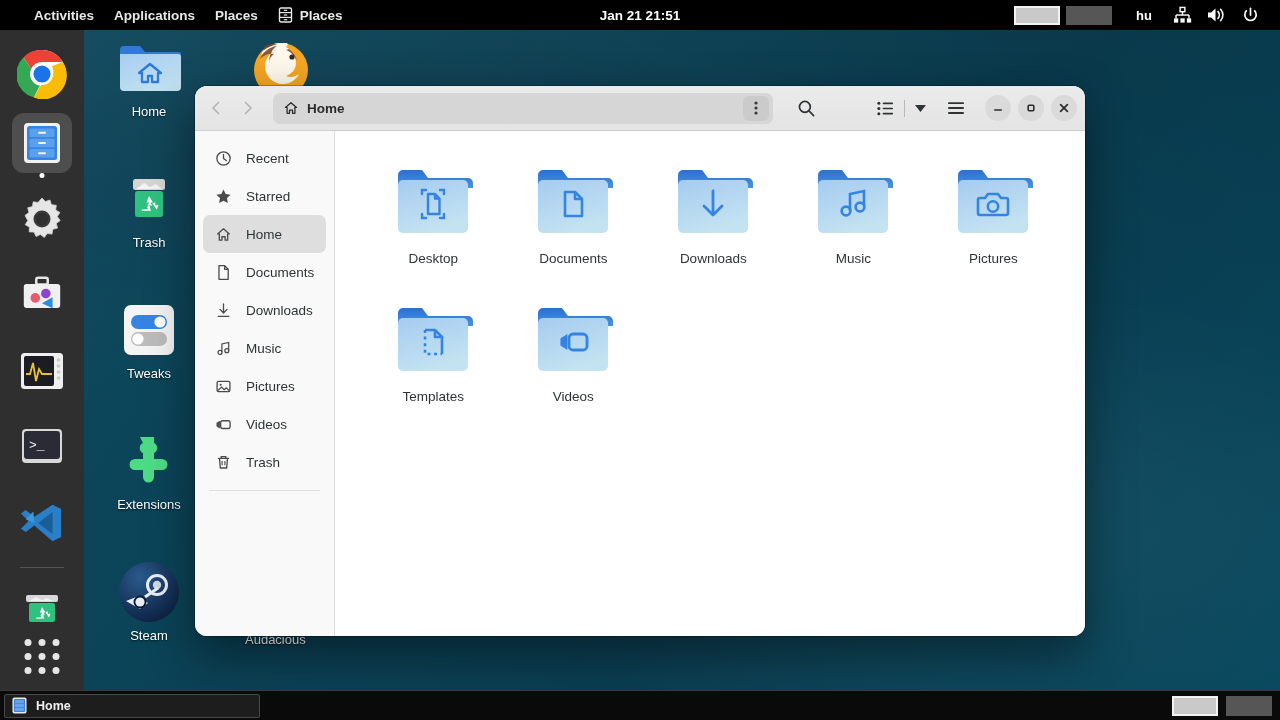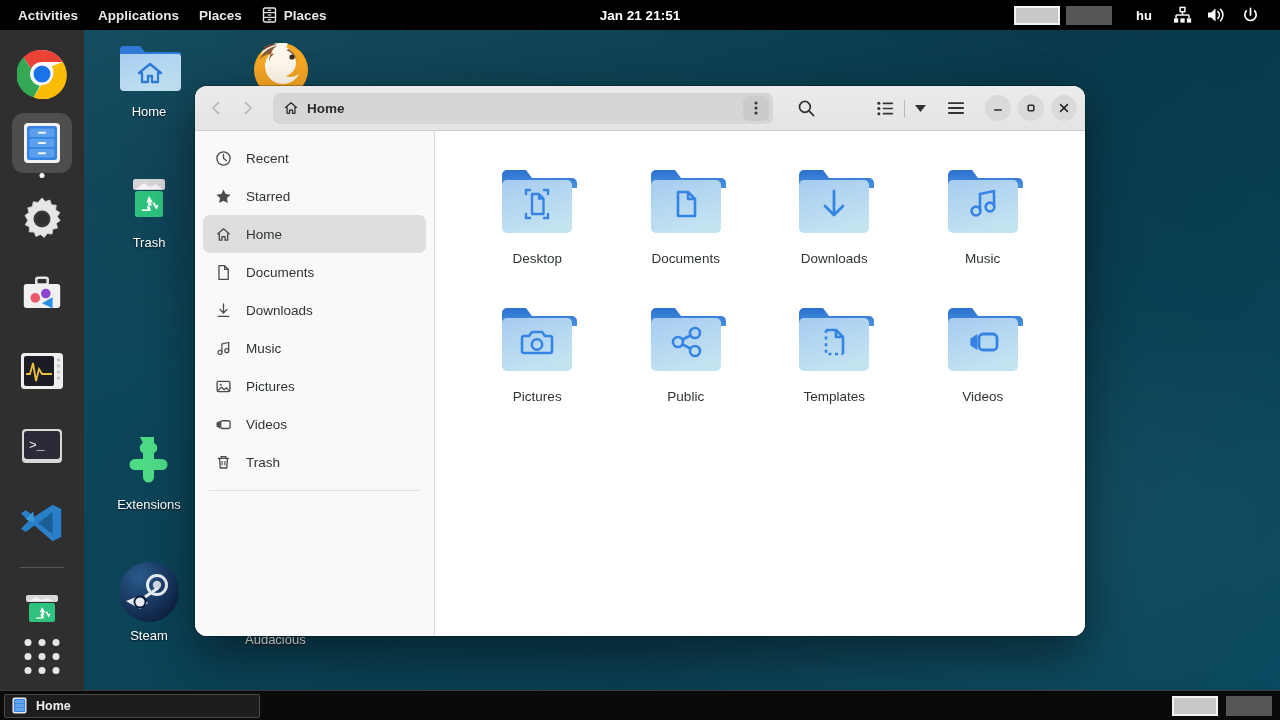--- a/index.html
+++ b/index.html
@@ -24,21 +24,21 @@
     content:""; position:absolute; inset:0;
     background:
       radial-gradient(ellipse 70% 60% at 78% 75%, rgba(255,255,255,0.05), rgba(255,255,255,0) 60%),
       radial-gradient(ellipse 60% 50% at 20% 20%, rgba(0,0,0,0.10), rgba(0,0,0,0) 65%);
   }
 
   
   #topbar {
     position: absolute; left: 0; top: 0; width: 1280px; height: 30px;
     background: #000; color: #fff; display: flex; align-items: center;
-    font-size: 13.5px; z-index: 60;
+    font-size: 13.5px; z-index: 60; padding-left: 16px;
   }
   .tb-item { padding: 0 10px; height: 30px; display: flex; align-items: center;
              gap: 7px; font-weight: bold; color: #e8e8e8; }
   .tb-item.first { margin-left: 8px; }
   #tb-clock {
     position: absolute; left: 0; right: 0; text-align: center;
     font-size: 13.5px; font-weight: bold; color: #fff; pointer-events: none;
   }
   #tb-right {
     position: absolute; right: 16px; top: 0; height: 30px;
@@ -129,21 +129,21 @@
     height: 38px; margin: 0 8px; padding: 0 12px; border-radius: 7px;
     display: flex; align-items: center; gap: 14px;
     font-size: 13.5px; color: #2e3436;
   }
   .side-item.selected { background: #dedede; }
   .side-icon { width: 17px; height: 17px; display: flex; align-items: center;
                justify-content: center; color: #4b4b4b; }
   .side-sep { height: 1px; background: #e0e0e0; margin: 9px 14px; }
   #filearea {
     flex: 1; background: #fff; padding: 22px 28px;
-    display: grid; grid-template-columns: repeat(4, 1fr);
+    display: grid; grid-template-columns: repeat(6, 1fr);
     grid-auto-rows: 138px; justify-items: center; align-content: start;
   }
   .file-item { width: 140px; text-align: center; padding-top: 8px; }
   .file-label {
     margin-top: 8px; font-size: 13.5px; color: #2e3436;
     white-space: nowrap; overflow: hidden; text-overflow: ellipsis;
   }
 
   
   #taskbar {
@@ -370,20 +370,32 @@
         <path d="M19 18l8-6 6 4 6-3 6 5z" fill="#f4f4f4"></path>
         <rect x="18" y="20" width="28" height="26" rx="2.5" fill="#2ec27e"></rect>
         <path d="M32 25l4 6.5h-2.6l1.9 3-5 -.1 1.8-2.9h-2.6z" fill="#fff"></path>
         <path d="M24.5 38.5l6.5-.3-1.3-2.3 2.8-1.4 1.4 5.2-8.8.4z" fill="#fff"></path>
         <path d="M39 37.8l-3.5-5.4 2.5-1.2.6 3.3 2.8-.7-1.5 4.8z" fill="#fff"></path>
       </svg>
     </div>
     <div class="lbl">Trash</div>
   </div>
 
+  <div class="desk-icon" style="left:90px; top:298px;">
+    <div class="desk-glyph">
+      <svg width="58" height="58" viewBox="0 0 58 58">
+        <rect x="4" y="4" width="50" height="50" rx="7" fill="#f4f4f4"></rect>
+        <rect x="11" y="14" width="36" height="14" rx="7" fill="#3584e4"></rect>
+        <circle cx="40" cy="21" r="5.6" fill="#fff"></circle>
+        <rect x="11" y="31" width="36" height="14" rx="7" fill="#bcbcbc"></rect>
+        <circle cx="18" cy="38" r="5.6" fill="#fff"></circle>
+      </svg>
+    </div>
+    <div class="lbl">Tweaks</div>
+  </div>
 
   <div class="desk-icon" style="left:90px; top:429px;">
     <div class="desk-glyph">
       <svg width="62" height="60" viewBox="0 0 62 60">
         <path d="M24 4h14v6a5.5 5.5 0 0 1 0 10v6h8a5.5 5.5 0 0 1 0 11h-8v7a5.5 5.5 0 0 1-11 0v-7h-8a5.5 5.5 0 0 1 0-11h8v-6a5.5 5.5 0 0 1 0-10z" transform="translate(-2,2)" fill="#4ddb86"></path>
       </svg>
     </div>
     <div class="lbl">Extensions</div>
   </div>
 

